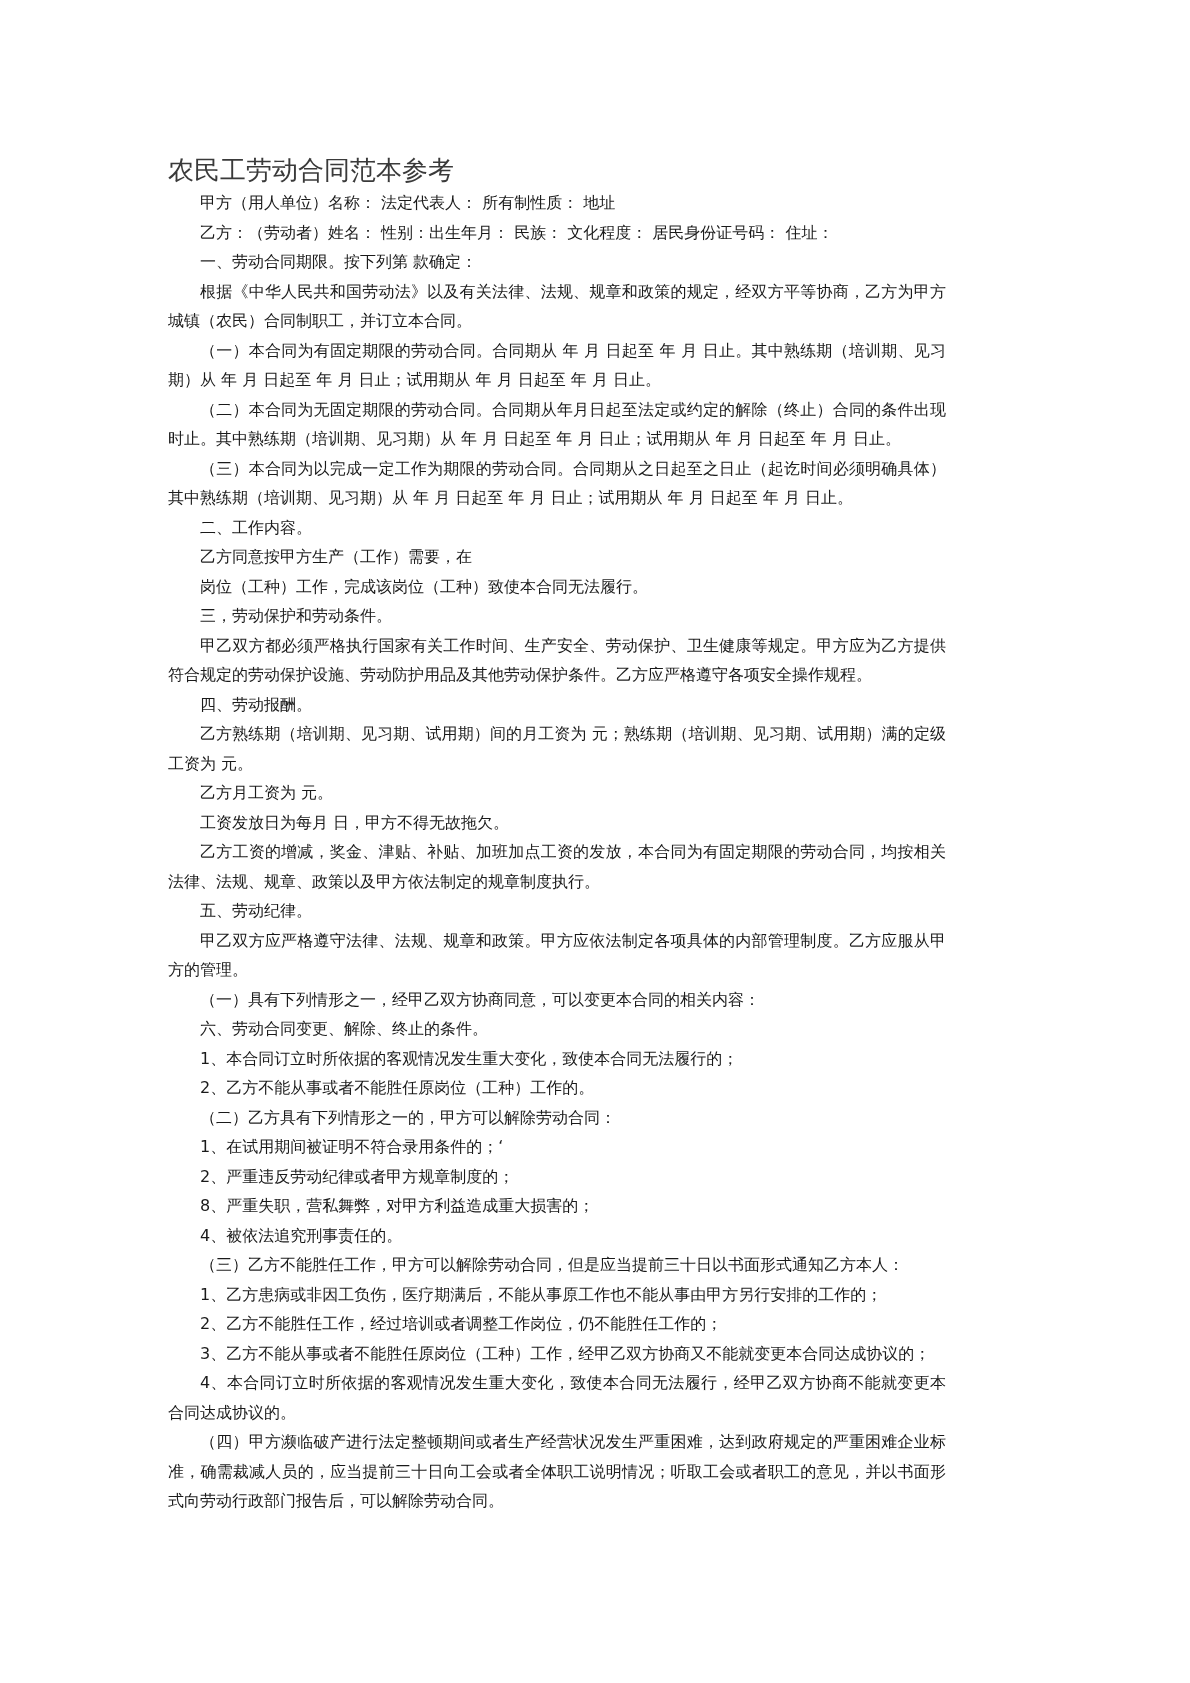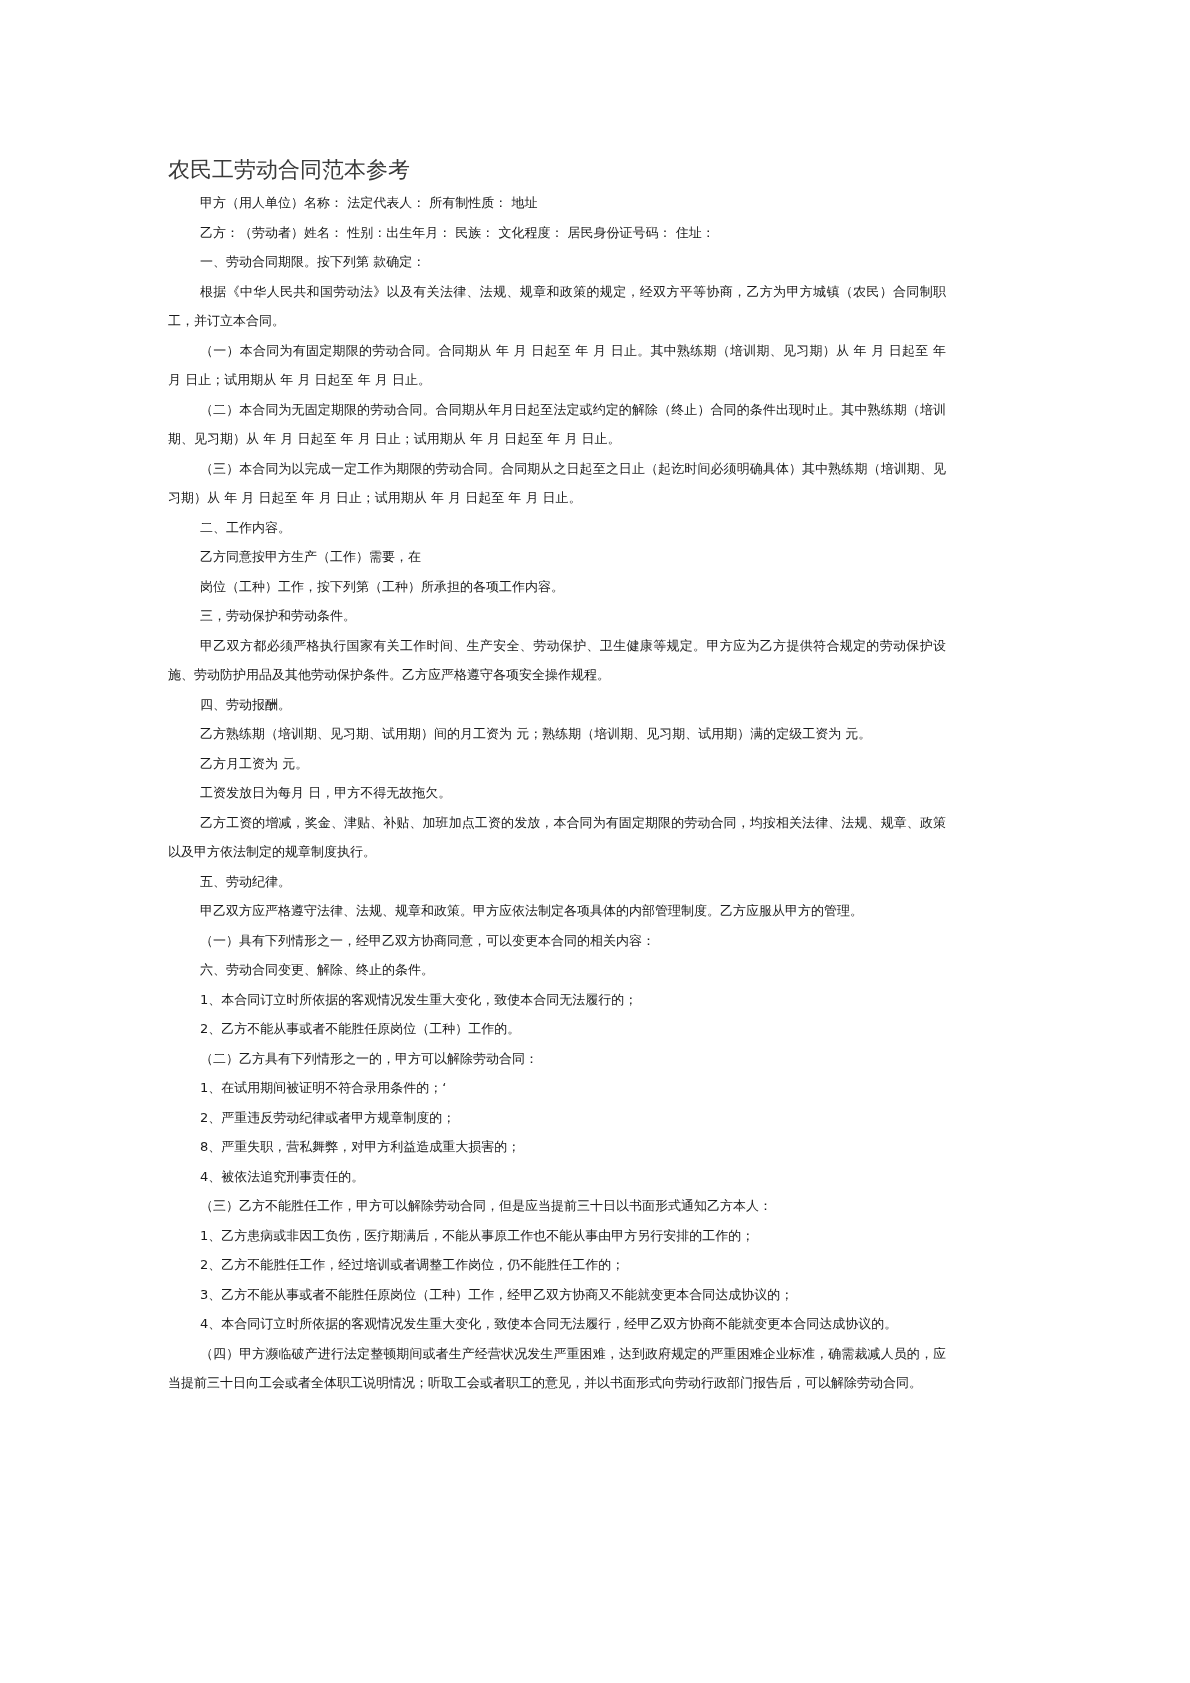--- a/index.html
+++ b/index.html
@@ -16,30 +16,30 @@
       color: #1a1a1a;
     }
     .page {
       position: absolute;
       left: 168px;
       top: 152px;
       width: 778px;
     }
     .doc-title {
       font-family: "DejaVu Serif", "Liberation Serif", serif;
-      font-size: 22px;
+      font-size: 26px;
       color: #3a3a3a;
       line-height: 36px;
       height: 36px;
       margin: 0;
       font-weight: normal;
       letter-spacing: 0px;
     }
     .para {
-      font-size: 13px;
+      font-size: 16px;
       line-height: 29.5px;
       margin: 0;
       text-align: justify;
       text-indent: 32px;
       word-break: break-all;
       white-space: normal;
     }
   </style>
 </head>
 <body>
@@ -49,21 +49,21 @@
   <div>
     <p class="para">甲方（用人单位）名称： 法定代表人： 所有制性质： 地址</p>
     <p class="para">乙方：（劳动者）姓名： 性别：出生年月： 民族： 文化程度： 居民身份证号码： 住址：</p>
     <p class="para">一、劳动合同期限。按下列第 款确定：</p>
     <p class="para">根据《中华人民共和国劳动法》以及有关法律、法规、规章和政策的规定，经双方平等协商，乙方为甲方城镇（农民）合同制职工，并订立本合同。</p>
     <p class="para">（一）本合同为有固定期限的劳动合同。合同期从 年 月 日起至 年 月 日止。其中熟练期（培训期、见习期）从 年 月 日起至 年 月 日止；试用期从 年 月 日起至 年 月 日止。</p>
     <p class="para">（二）本合同为无固定期限的劳动合同。合同期从年月日起至法定或约定的解除（终止）合同的条件出现时止。其中熟练期（培训期、见习期）从 年 月 日起至 年 月 日止；试用期从 年 月 日起至 年 月 日止。</p>
     <p class="para">（三）本合同为以完成一定工作为期限的劳动合同。合同期从之日起至之日止（起讫时间必须明确具体）其中熟练期（培训期、见习期）从 年 月 日起至 年 月 日止；试用期从 年 月 日起至 年 月 日止。</p>
     <p class="para">二、工作内容。</p>
     <p class="para">乙方同意按甲方生产（工作）需要，在</p>
-    <p class="para">岗位（工种）工作，按下列第（工种）所承担的各项工作内容。</p>
+    <p class="para">岗位（工种）工作，完成该岗位（工种）致使本合同无法履行。</p>
     <p class="para">三，劳动保护和劳动条件。</p>
     <p class="para">甲乙双方都必须严格执行国家有关工作时间、生产安全、劳动保护、卫生健康等规定。甲方应为乙方提供符合规定的劳动保护设施、劳动防护用品及其他劳动保护条件。乙方应严格遵守各项安全操作规程。</p>
     <p class="para">四、劳动报酬。</p>
     <p class="para">乙方熟练期（培训期、见习期、试用期）间的月工资为 元；熟练期（培训期、见习期、试用期）满的定级工资为 元。</p>
     <p class="para">乙方月工资为 元。</p>
     <p class="para">工资发放日为每月 日，甲方不得无故拖欠。</p>
     <p class="para">乙方工资的增减，奖金、津贴、补贴、加班加点工资的发放，本合同为有固定期限的劳动合同，均按相关法律、法规、规章、政策以及甲方依法制定的规章制度执行。</p>
     <p class="para">五、劳动纪律。</p>
     <p class="para">甲乙双方应严格遵守法律、法规、规章和政策。甲方应依法制定各项具体的内部管理制度。乙方应服从甲方的管理。</p>
     <p class="para">（一）具有下列情形之一，经甲乙双方协商同意，可以变更本合同的相关内容：</p>

